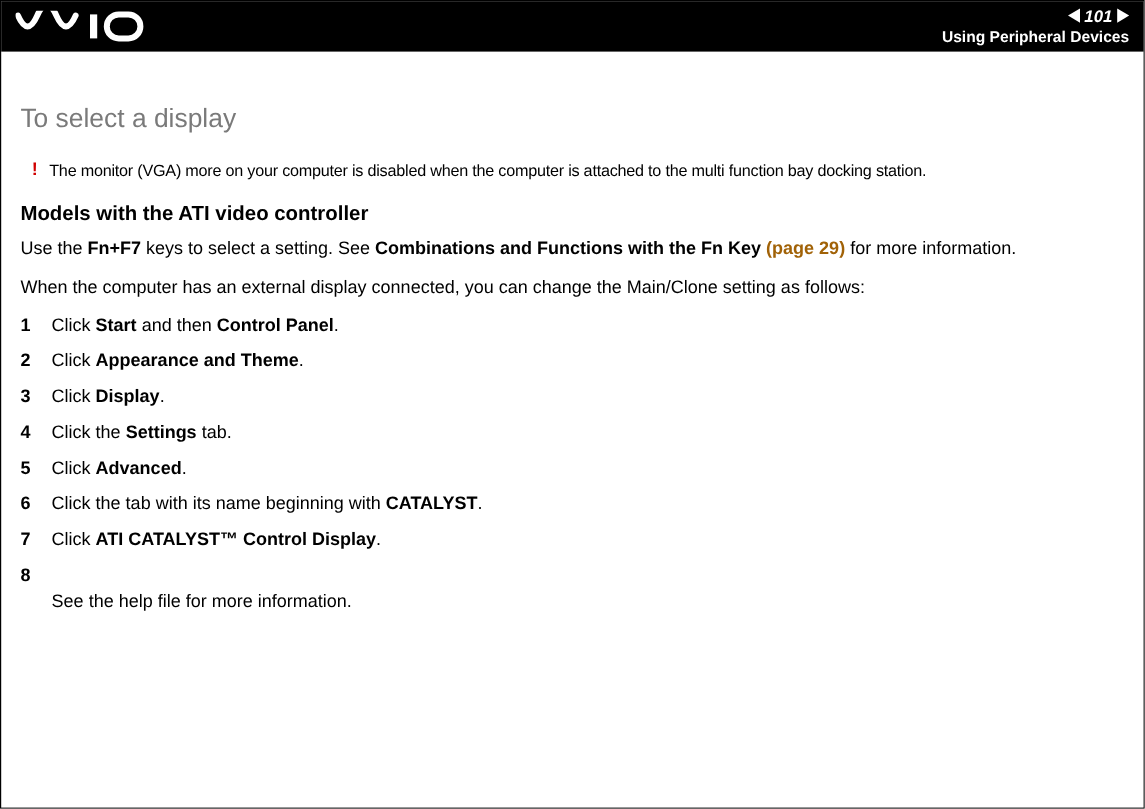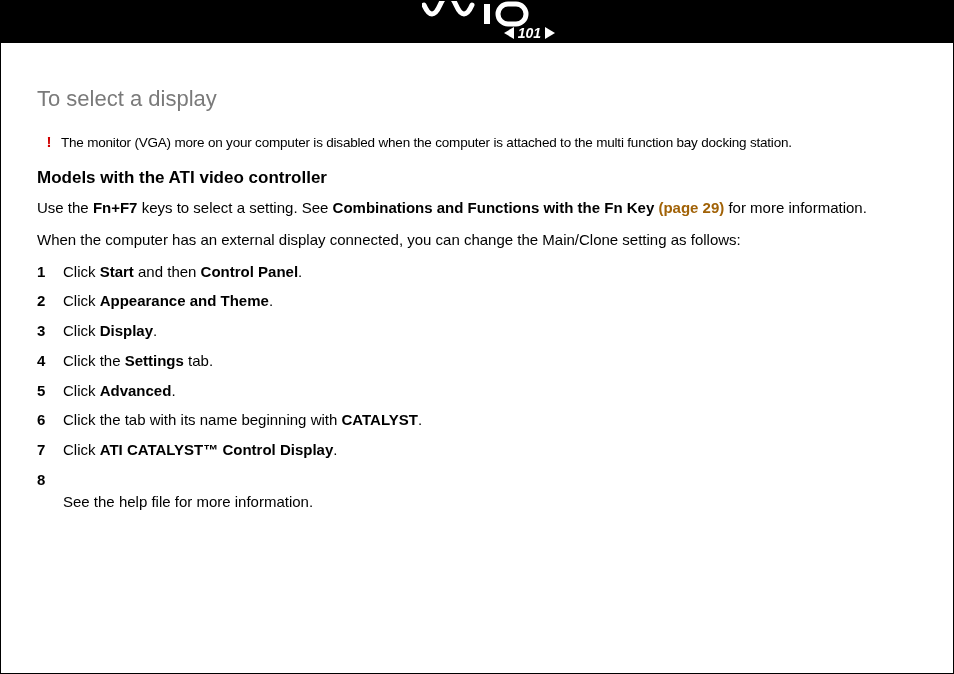--- a/index.html
+++ b/index.html
@@ -20,21 +20,20 @@
   }
   .header {
     background: #000;
     color: #fff;
     height: 42px;
     display: flex;
     align-items: center;
     justify-content: space-between;
     padding: 0 12px 0 12px;
     box-sizing: border-box;
-    flex-direction: column;
   }
   .logo {
     display: flex;
     align-items: center;
     gap: 0;
   }
   .logo svg { display: block; }
   .header-right {
     display: flex;
     flex-direction: column;
@@ -56,21 +55,21 @@
     border-bottom: 6px solid transparent;
   }
   .arrow-left  { border-right: 10px solid #fff; }
   .arrow-right { border-left: 10px solid #fff; }
   .section-label {
     font-weight: bold;
     font-size: 13px;
   }
 
   .content {
-    padding: 40px 32px 0 36px;
+    padding: 40px 32px 0 16px;
     box-sizing: border-box;
     font-size: 15px;
     line-height: 1.45;
   }
   .h1 {
     color: #7a7a7a;
     font-size: 22px;
     font-weight: 400;
     margin: 0 0 18px 0;
   }

